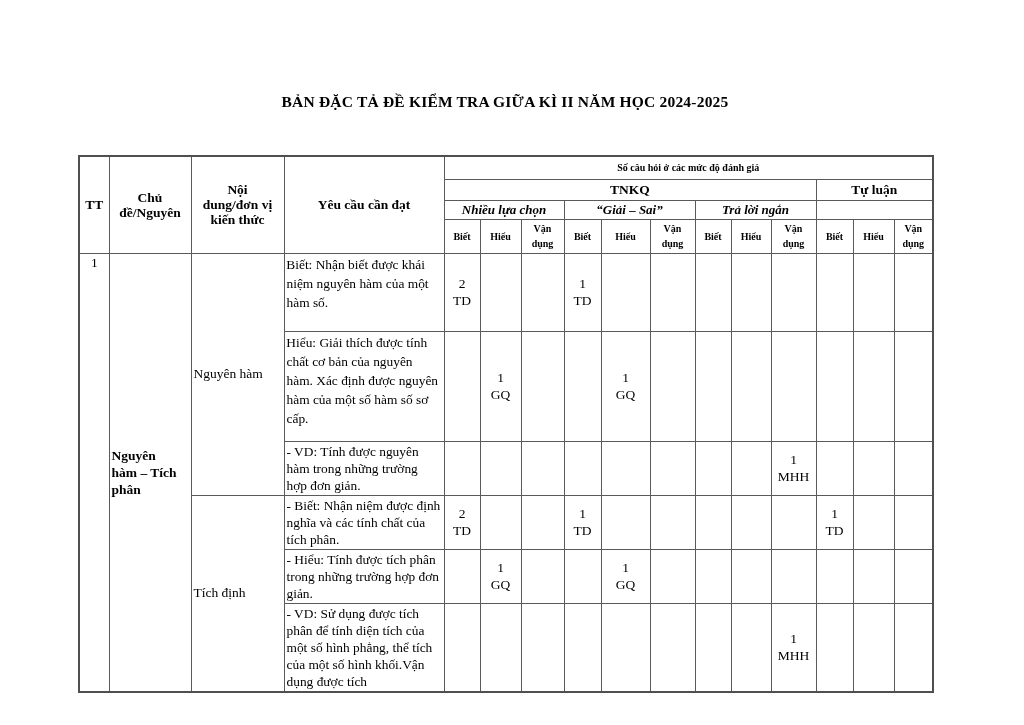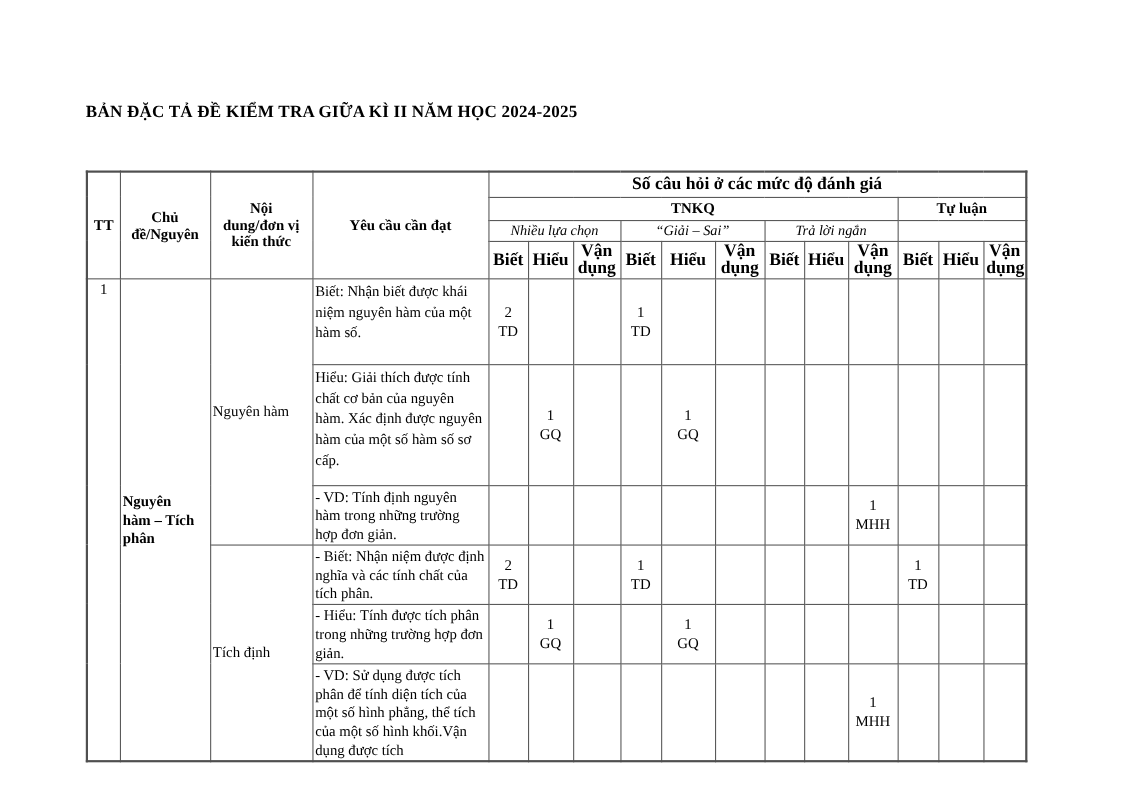--- a/index.html
+++ b/index.html
@@ -8,21 +8,21 @@
     background: #ffffff;
     font-family: "Liberation Serif", "DejaVu Serif", serif;
     color: #000;
     overflow: hidden;
   }
   .page { position: relative; width: 1024px; height: 725px; background: #fff; }
 
   .doc-title {
     position: absolute;
     left: 78px; top: 92px; width: 854px;
-    text-align: left;
+    text-align: center;
     font-weight: bold;
     font-size: 15.5px;
     line-height: 20px;
     letter-spacing: 0.2px;
   }
 
   table.spec {
     position: absolute;
     left: 78px; top: 155px;
     width: 854px;
@@ -31,29 +31,29 @@
     border: 2px solid #4f4f4f;
   }
   table.spec th, table.spec td {
     border: 1px solid #5a5a5a;
     padding: 1px 2px;
     white-space: pre-line;
     overflow: hidden;
   }
   th {
     font-weight: bold;
-    font-size: 16px;
+    font-size: 10px;
     text-align: center;
     vertical-align: middle;
     line-height: 15px;
   }
   th.big-head { font-size: 13.5px; }
   th.italic-head {
     font-style: italic;
-    font-weight: normal;
+    font-weight: bold;
     font-size: 13px;
   }
   td.tt-cell {
     text-align: center;
     vertical-align: top;
     font-size: 13.5px;
     padding-top: 3px;
   }
   td.topic-cell {
     text-align: left;
@@ -190,21 +190,21 @@
 GQ</td>
         <td class="num"></td>
         <td class="num"></td>
         <td class="num"></td>
         <td class="num"></td>
         <td class="num"></td>
         <td class="num"></td>
         <td class="num"></td>
       </tr>
       <tr style="height:51px">
-        <td class="req req-tight">- VD: Tính định nguyên hàm trong những trường hợp đơn giản.</td>
+        <td class="req req-tight">- VD: Tính được nguyên hàm trong những trường hợp đơn giản.</td>
         <td class="num"></td>
         <td class="num"></td>
         <td class="num"></td>
         <td class="num"></td>
         <td class="num"></td>
         <td class="num"></td>
         <td class="num"></td>
         <td class="num"></td>
         <td class="num">1
 MHH</td>

